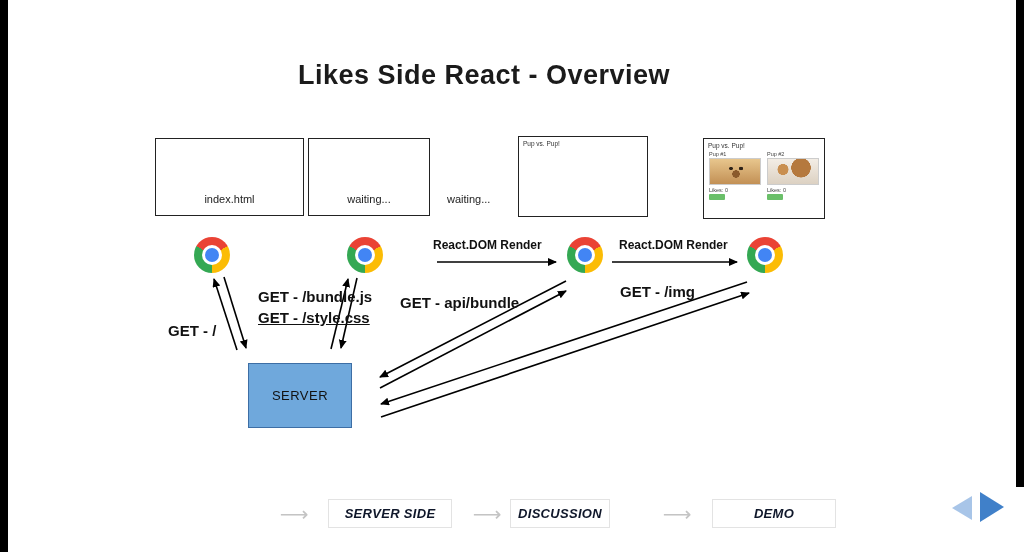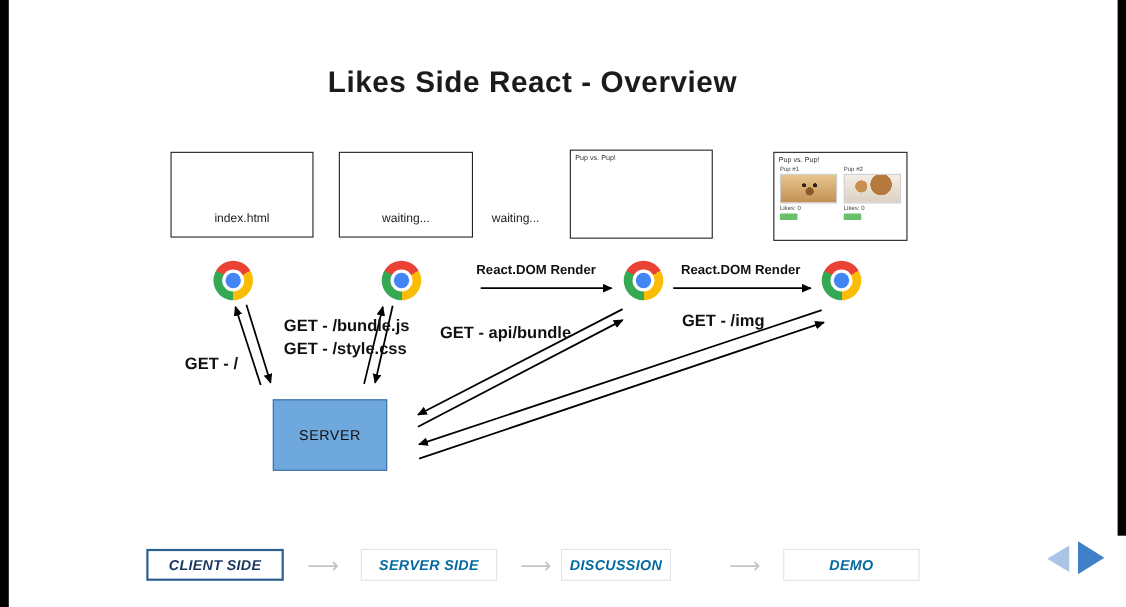--- a/index.html
+++ b/index.html
@@ -11,21 +11,21 @@
   #bar-left{left:0;top:0;width:8px;height:552px;}
   #bar-right{right:0;top:0;width:8px;height:487px;}
 
   .slide-title{
     position:absolute;top:60px;left:0;width:968px;text-align:center;
     font-size:27px;font-weight:800;letter-spacing:.5px;color:#1b1b1b;
   }
 
   
   .screen{position:absolute;border:1px solid #222;background:#fff;box-sizing:border-box;}
-  #screen1{left:155px;top:138px;width:130px;height:78px;}
+  #screen1{left:155px;top:138px;width:149px;height:78px;}
   #screen2{left:308px;top:138px;width:122px;height:78px;}
   #screen3{left:518px;top:136px;width:130px;height:81px;}
   #screen4{left:703px;top:138px;width:122px;height:81px;}
   .screen-label{
     position:absolute;left:0;right:0;bottom:10px;text-align:center;
     font-size:11px;color:#222;
   }
   .float-label{position:absolute;left:447px;top:193px;font-size:11px;color:#222;}
   .screen-header{font-size:6.5px;color:#333;padding:3px 4px 1px 4px;}
   .pup-row{display:flex;gap:6px;padding:0 5px;}
@@ -57,39 +57,39 @@
   #chrome4{left:747px;top:237px;}
 
   
   #arrows{position:absolute;left:0;top:0;width:1024px;height:552px;pointer-events:none;}
 
   .dlabel{position:absolute;font-weight:700;font-size:15px;color:#111;white-space:nowrap;}
   #lbl-render1{left:433px;top:238px;font-size:12px;}
   #lbl-render2{left:619px;top:238px;font-size:12px;}
   #lbl-get-root{left:168px;top:322px;}
   #lbl-get-bundle{left:258px;top:288px;}
-  #lbl-get-style{left:258px;top:309px;}
+  #lbl-get-style{left:258px;top:309px;text-decoration:underline;}
   #lbl-get-api{left:400px;top:294px;}
   #lbl-get-img{left:620px;top:283px;}
 
   .server-box{
     position:absolute;left:248px;top:363px;width:104px;height:65px;
     background:#6fa8dc;border:1px solid #3d6ea5;box-sizing:border-box;
     display:flex;align-items:center;justify-content:center;
     font-size:13px;color:#111;letter-spacing:.5px;
   }
 
   
   .nav-item{
     position:absolute;top:499px;height:29px;box-sizing:border-box;background:#fff;
     display:flex;align-items:center;justify-content:center;
     font-weight:700;font-style:italic;font-size:13px;letter-spacing:.3px;cursor:pointer;
   }
   .nav-active{border:2px solid #2a5f8f;color:#17375e;}
-  .nav-inactive{border:1px solid #e3e3e3;color:#0369a1;}
+  .nav-inactive{border:1px solid #e3e3e3;color:#0f172a;}
   #nav1{left:133px;width:125px;}
   #nav2{left:328px;width:124px;}
   #nav3{left:510px;width:100px;}
   #nav4{left:712px;width:124px;}
   .nav-sep{
     position:absolute;top:501px;height:26px;display:flex;align-items:center;justify-content:center;
     color:#c4c4c4;font-size:20px;
   }
   #sep1{left:264px;width:60px;}
   #sep2{left:456px;width:62px;}
@@ -175,21 +175,20 @@
   <div id="lbl-render1" class="dlabel">React.DOM Render</div>
   <div id="lbl-render2" class="dlabel">React.DOM Render</div>
   <div id="lbl-get-root" class="dlabel">GET - /</div>
   <div id="lbl-get-bundle" class="dlabel">GET - /bundle.js</div>
   <div id="lbl-get-style" class="dlabel">GET - /style.css</div>
   <div id="lbl-get-api" class="dlabel">GET - api/bundle</div>
   <div id="lbl-get-img" class="dlabel">GET - /img</div>
 
   <div class="server-box">SERVER</div>
 
-  <div id="nav1" class="nav-item nav-active">CLIENT SIDE</div>
   <div id="sep1" class="nav-sep">⟶</div>
   <div id="nav2" class="nav-item nav-inactive">SERVER SIDE</div>
   <div id="sep2" class="nav-sep">⟶</div>
   <div id="nav3" class="nav-item nav-inactive">DISCUSSION</div>
   <div id="sep3" class="nav-sep">⟶</div>
   <div id="nav4" class="nav-item nav-inactive">DEMO</div>
 
   <div id="tri-prev" class="tri"></div>
   <div id="tri-next" class="tri"></div>
 

